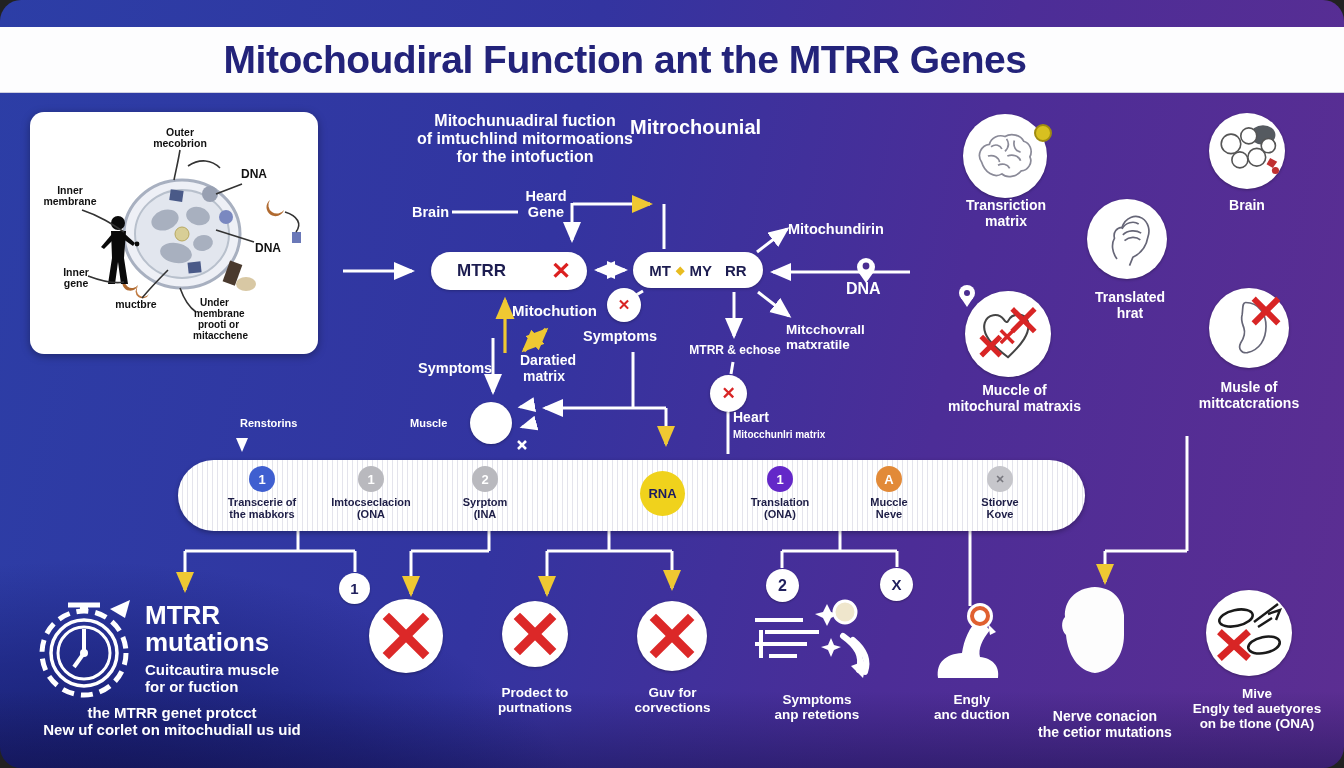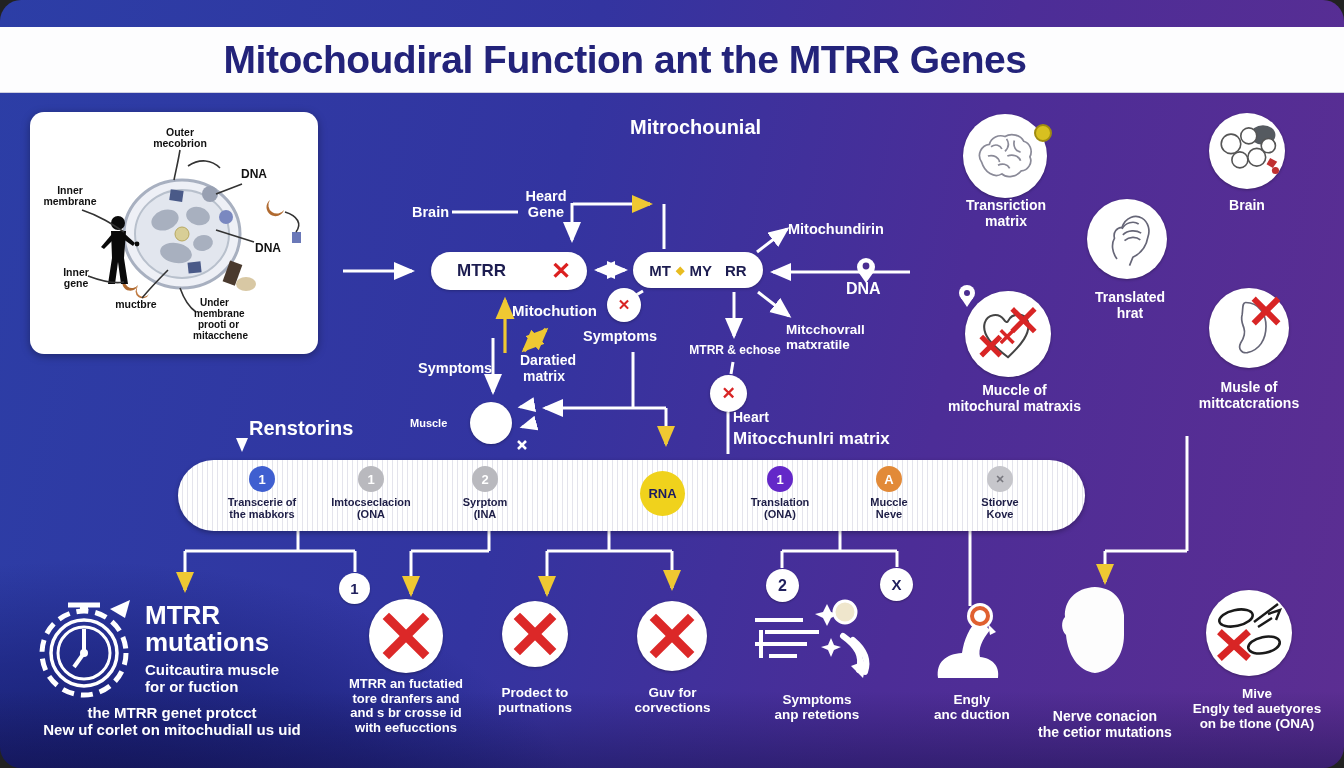--- a/index.html
+++ b/index.html
@@ -157,20 +157,25 @@
       </g>
       <g fill="#111" font-size="10" font-weight="bold" text-anchor="start">
         <text x="170" y="194">Under</text>
         <text x="164" y="205">membrane</text>
         <text x="168" y="216">prooti or</text>
         <text x="163" y="227">mitacchene</text>
       </g>
     </svg>
   </div>
 
+  <div class="abs wl" style="left:380px;top:112px;width:290px;font-size:16px;z-index:2">
+    <span style="display:block">Mitochunuadiral fuction</span>
+    <span style="display:block">of imtuchlind mitormoations</span>
+    <span style="display:block">for the intofuction</span>
+  </div>
   <div class="abs wl" style="left:630px;top:112px;width:260px;font-size:20px;text-align:left;line-height:1.55;z-index:2">
     <span style="display:block">Mitrochounial</span>
   </div>
 
   <div class="abs wl" style="left:412px;top:204px;font-size:14.5px;z-index:2">Brain</div>
   <div class="abs wl" style="left:516px;top:188px;width:60px;font-size:14.5px;z-index:2">
     <span style="display:block">Heard</span>
     <span style="display:block">Gene</span>
   </div>
 
@@ -186,30 +191,30 @@
   </div>
 
   <div class="abs wl" style="left:788px;top:221px;font-size:14.5px;z-index:2">Mitochundirin</div>
   <div class="abs wl" style="left:846px;top:280px;font-size:16px;z-index:2">DNA</div>
   <div class="abs wl" style="left:786px;top:322px;width:110px;text-align:left;font-size:13.5px;z-index:2">
     <span style="display:block">Mitcchovrall</span>
     <span style="display:block">matxratile</span>
   </div>
   <div class="abs wl" style="left:665px;top:344px;width:140px;font-size:12px;z-index:2">MTRR &amp; echose</div>
   <div class="abs wl" style="left:733px;top:410px;text-align:left;font-size:14px;z-index:2">Heart</div>
-  <div class="abs wl" style="left:733px;top:429px;text-align:left;font-size:17px;z-index:2">Mitocchunlri matrix</div>
+  <div class="abs wl" style="left:733px;top:429px;text-align:left;font-size:10px;z-index:2">Mitocchunlri matrix</div>
   <div class="abs wl" style="left:512px;top:303px;font-size:15px;z-index:2">Mitochution</div>
   <div class="abs wl" style="left:583px;top:328px;font-size:14.5px;z-index:2">Symptoms</div>
   <div class="abs wl" style="left:418px;top:360px;font-size:14.5px;z-index:2">Symptoms</div>
   <div class="abs wl" style="left:520px;top:353px;text-align:left;font-size:14px;z-index:2">
     <span style="display:block">Daratied</span>
     <span style="display:block;margin-left:3px">matrix</span>
   </div>
   <div class="abs wl" style="left:410px;top:417px;font-size:11px;z-index:2">Muscle</div>
-  <div class="abs wl" style="left:249px;top:417px;font-size:20px;z-index:2">Renstorins</div>
+  <div class="abs wl" style="left:240px;top:417px;font-size:11px;z-index:2">Renstorins</div>
 
   <div class="abs circ whitecirc" style="left:607px;top:288px;width:34px;height:34px;color:#d82525;font-size:15px;z-index:2">
       <span>✕</span>
     </div>
   <div class="abs circ whitecirc" style="left:710px;top:375px;width:37px;height:37px;color:#d82525;font-size:17px;z-index:2">
       <span>✕</span>
     </div>
   <div class="abs circ whitecirc" style="left:470px;top:402px;width:42px;height:42px;z-index:2"></div>
 
   <div class="abs bar" style="left:178px;top:460px;width:907px;height:71px;z-index:2">
@@ -369,26 +374,20 @@
   </div>
 
   <div class="abs circ whitecirc" style="left:369px;top:599px;width:74px;height:74px;z-index:2">
     <svg class="redx-svg" width="74" height="74">
         <g stroke-linecap="square">
           <line x1="20" y1="20" x2="54" y2="54"></line>
           <line x1="54" y1="20" x2="20" y2="54"></line>
         </g>
       </svg>
   </div>
-  <div class="abs wl" style="left:338px;top:677px;width:136px;font-size:13px;z-index:2">
-    <span style="display:block">MTRR an fuctatied</span>
-    <span style="display:block">tore dranfers and</span>
-    <span style="display:block">and s br crosse id</span>
-    <span style="display:block">with eefucctions</span>
-  </div>
 
   <div class="abs circ whitecirc" style="left:502px;top:601px;width:66px;height:66px;z-index:2">
     <svg class="redx-svg" width="66" height="66">
         <g stroke-linecap="square">
           <line x1="18" y1="18" x2="48" y2="48"></line>
           <line x1="48" y1="18" x2="18" y2="48"></line>
         </g>
       </svg>
   </div>
   <div class="abs wl" style="left:480px;top:685px;width:110px;font-size:13.5px;z-index:2">

